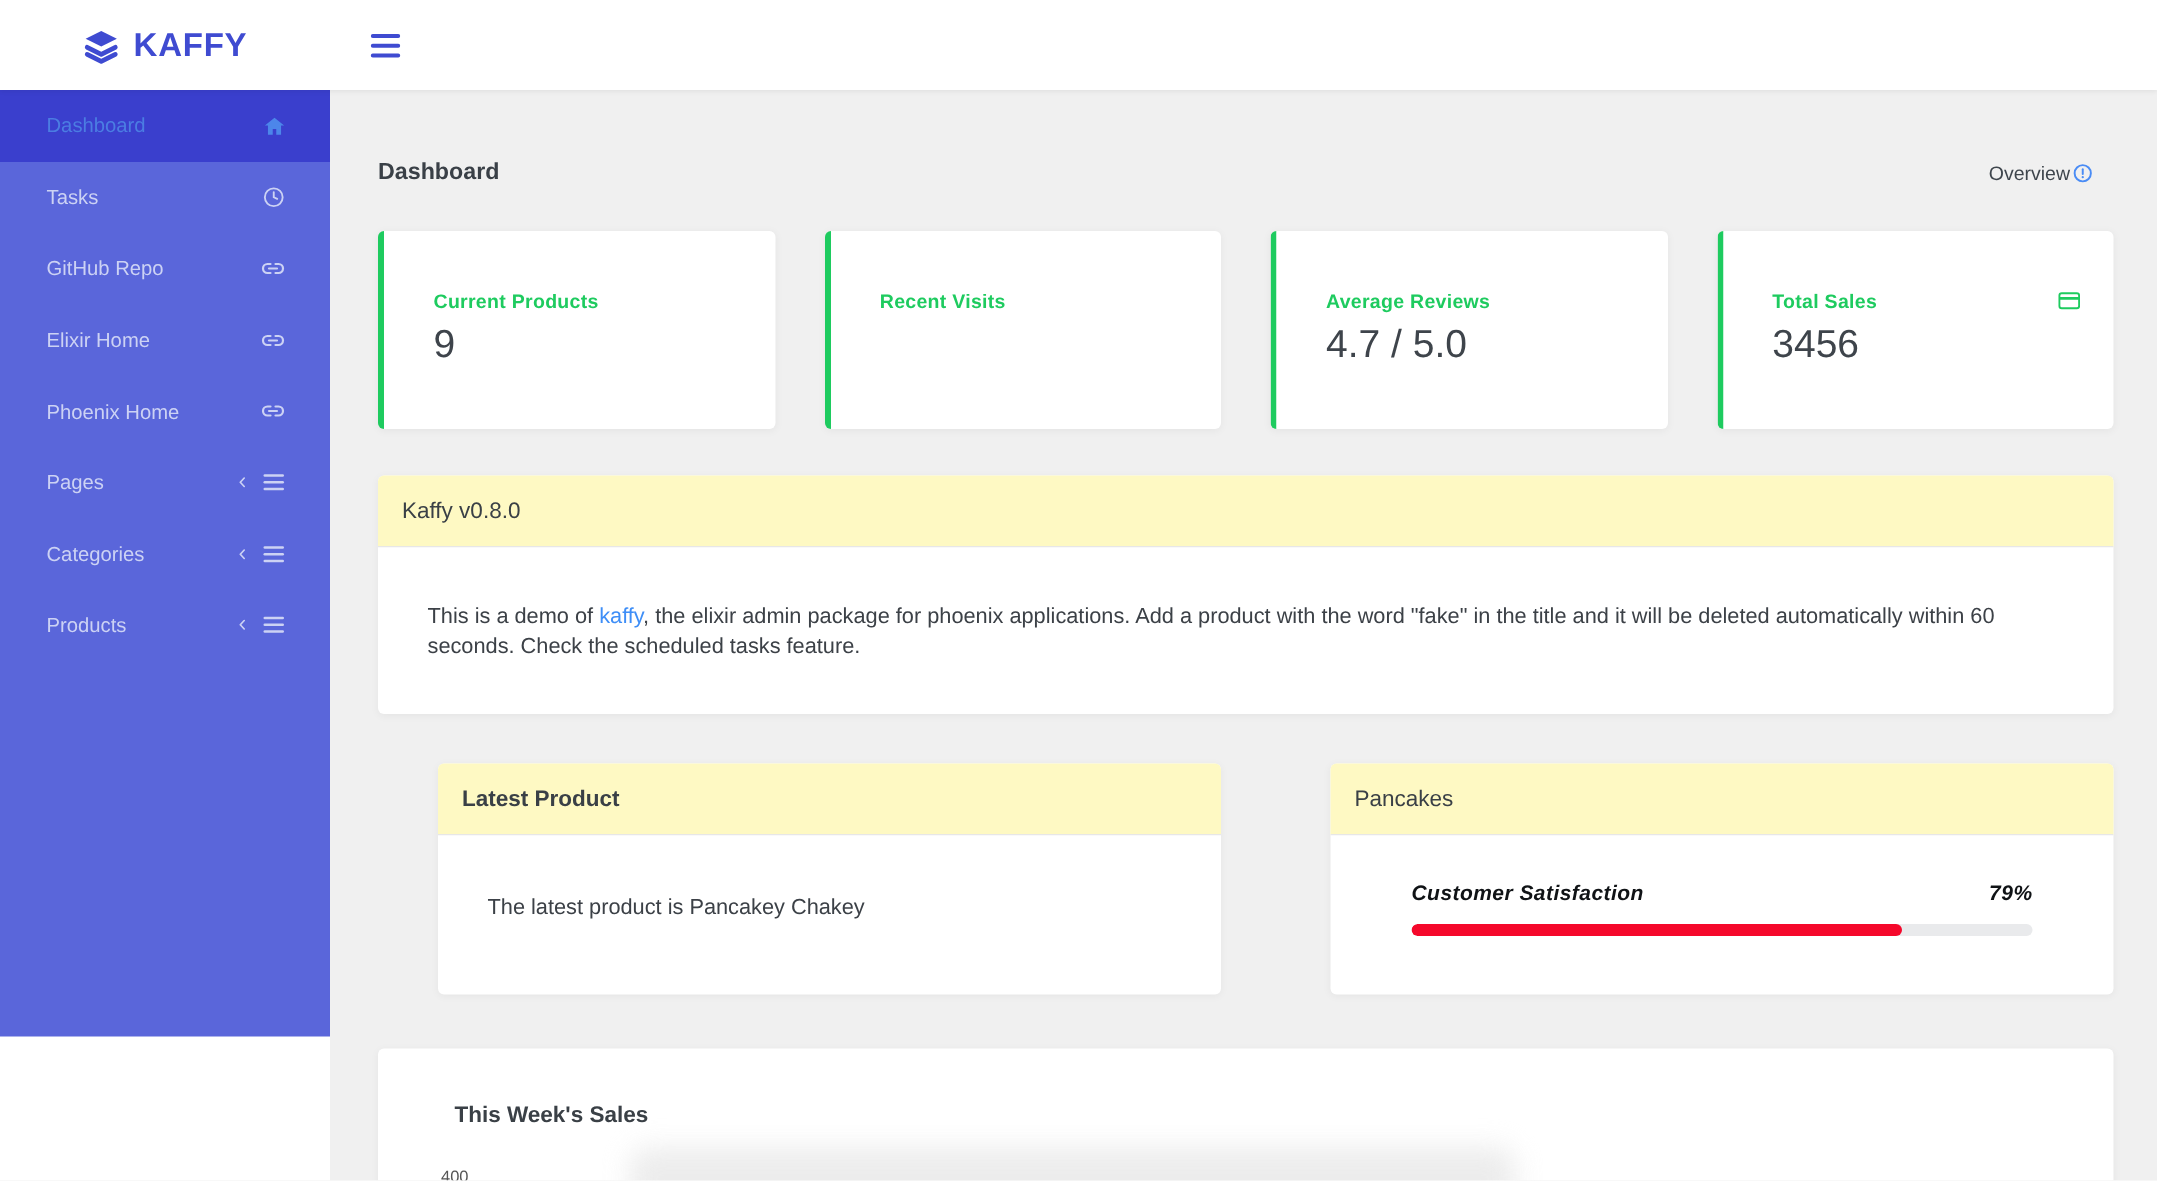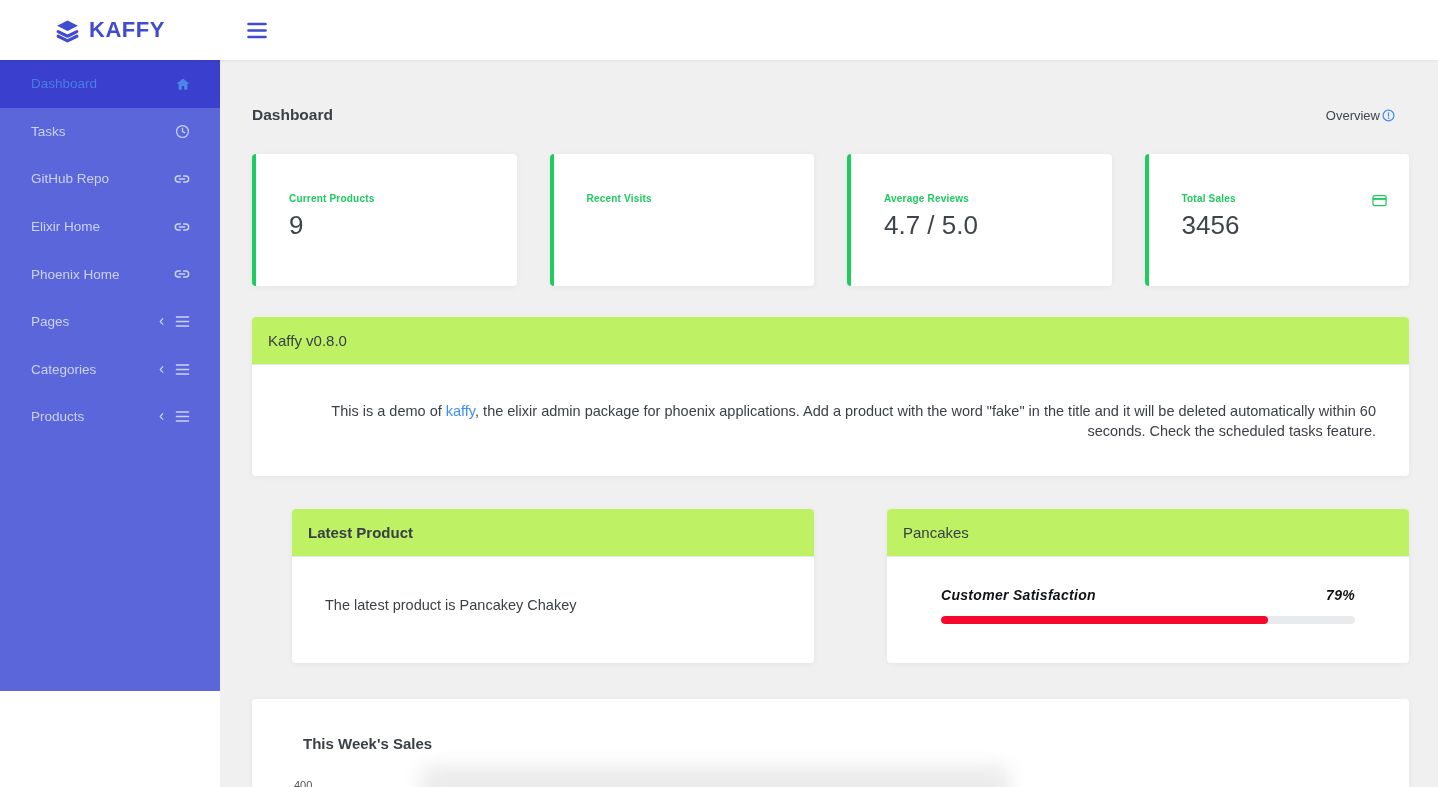--- a/index.html
+++ b/index.html
@@ -39,30 +39,30 @@
 
   
   .page-head{display:flex;justify-content:space-between;align-items:center;margin-top:46px;}
   .page-title{font-size:15.5px;font-weight:600;color:var(--heading_dark);}
   .overview{display:flex;align-items:center;gap:2px;font-size:13px;color:#3e454c;padding-right:14px;}
   .overview .icn{color:var(--info_blue);display:inline-flex;cursor:pointer;}
 
   
   .stats-row{display:flex;gap:33px;margin-top:30px;}
   .stat-card{flex:1;background:#fff;border-left:4px solid var(--accent_green);border-radius:4px;height:132px;box-shadow:0 1px 6px rgba(0,0,0,.05);padding:39px 20px 0 33px;position:relative;}
-  .stat-title{color:var(--accent_green);font-size:10px;font-weight:700;letter-spacing:.2px;}
+  .stat-title{color:var(--accent_green);font-size:13px;font-weight:700;letter-spacing:.2px;}
   .stat-value{font-size:26px;font-weight:500;color:#3e444b;margin-top:6px;}
   .stat-icon{position:absolute;top:40px;right:22px;color:var(--accent_green);display:inline-flex;}
 
   
   .card{background:#fff;border-radius:4px;box-shadow:0 1px 6px rgba(0,0,0,.05);}
-  .card-header{background:#bef264;border-bottom:1px solid #e7e7e7;padding:15px 16px;font-size:15px;color:#3a4046;border-radius:4px 4px 0 0;}
+  .card-header{background:#fef9c3;border-bottom:1px solid #e7e7e7;padding:15px 16px;font-size:15px;color:#3a4046;border-radius:4px 4px 0 0;}
 
   .version-card{margin-top:31px;}
-  .version-card .card-body{padding:37px 33px 35px;font-size:14.5px;color:#3c4147;line-height:19.5px;text-align:right;}
+  .version-card .card-body{padding:37px 33px 35px;font-size:14.5px;color:#3c4147;line-height:19.5px;}
   .version-card a{color:var(--link_blue);text-decoration:none;cursor:pointer;}
 
   .row3{display:flex;gap:33px;margin-top:33px;}
   .row3 .card{flex:1;height:154px;margin-left:40px;}
   .latest .card-header{font-weight:700;}
   .latest .card-body{padding:40px 33px;font-size:14.5px;color:#3c4147;}
   .pancakes .card-body{padding:30px 54px 0;font-style:italic;}
   .metric-row{display:flex;justify-content:space-between;font-weight:700;font-size:14px;color:#101316;letter-spacing:.3px;}
   .progress{margin-top:13px;height:8px;border-radius:4px;background:var(--progress_track);overflow:hidden;}
   .progress-fill{height:100%;background:var(--progress_red);border-radius:4px;width:0;}

